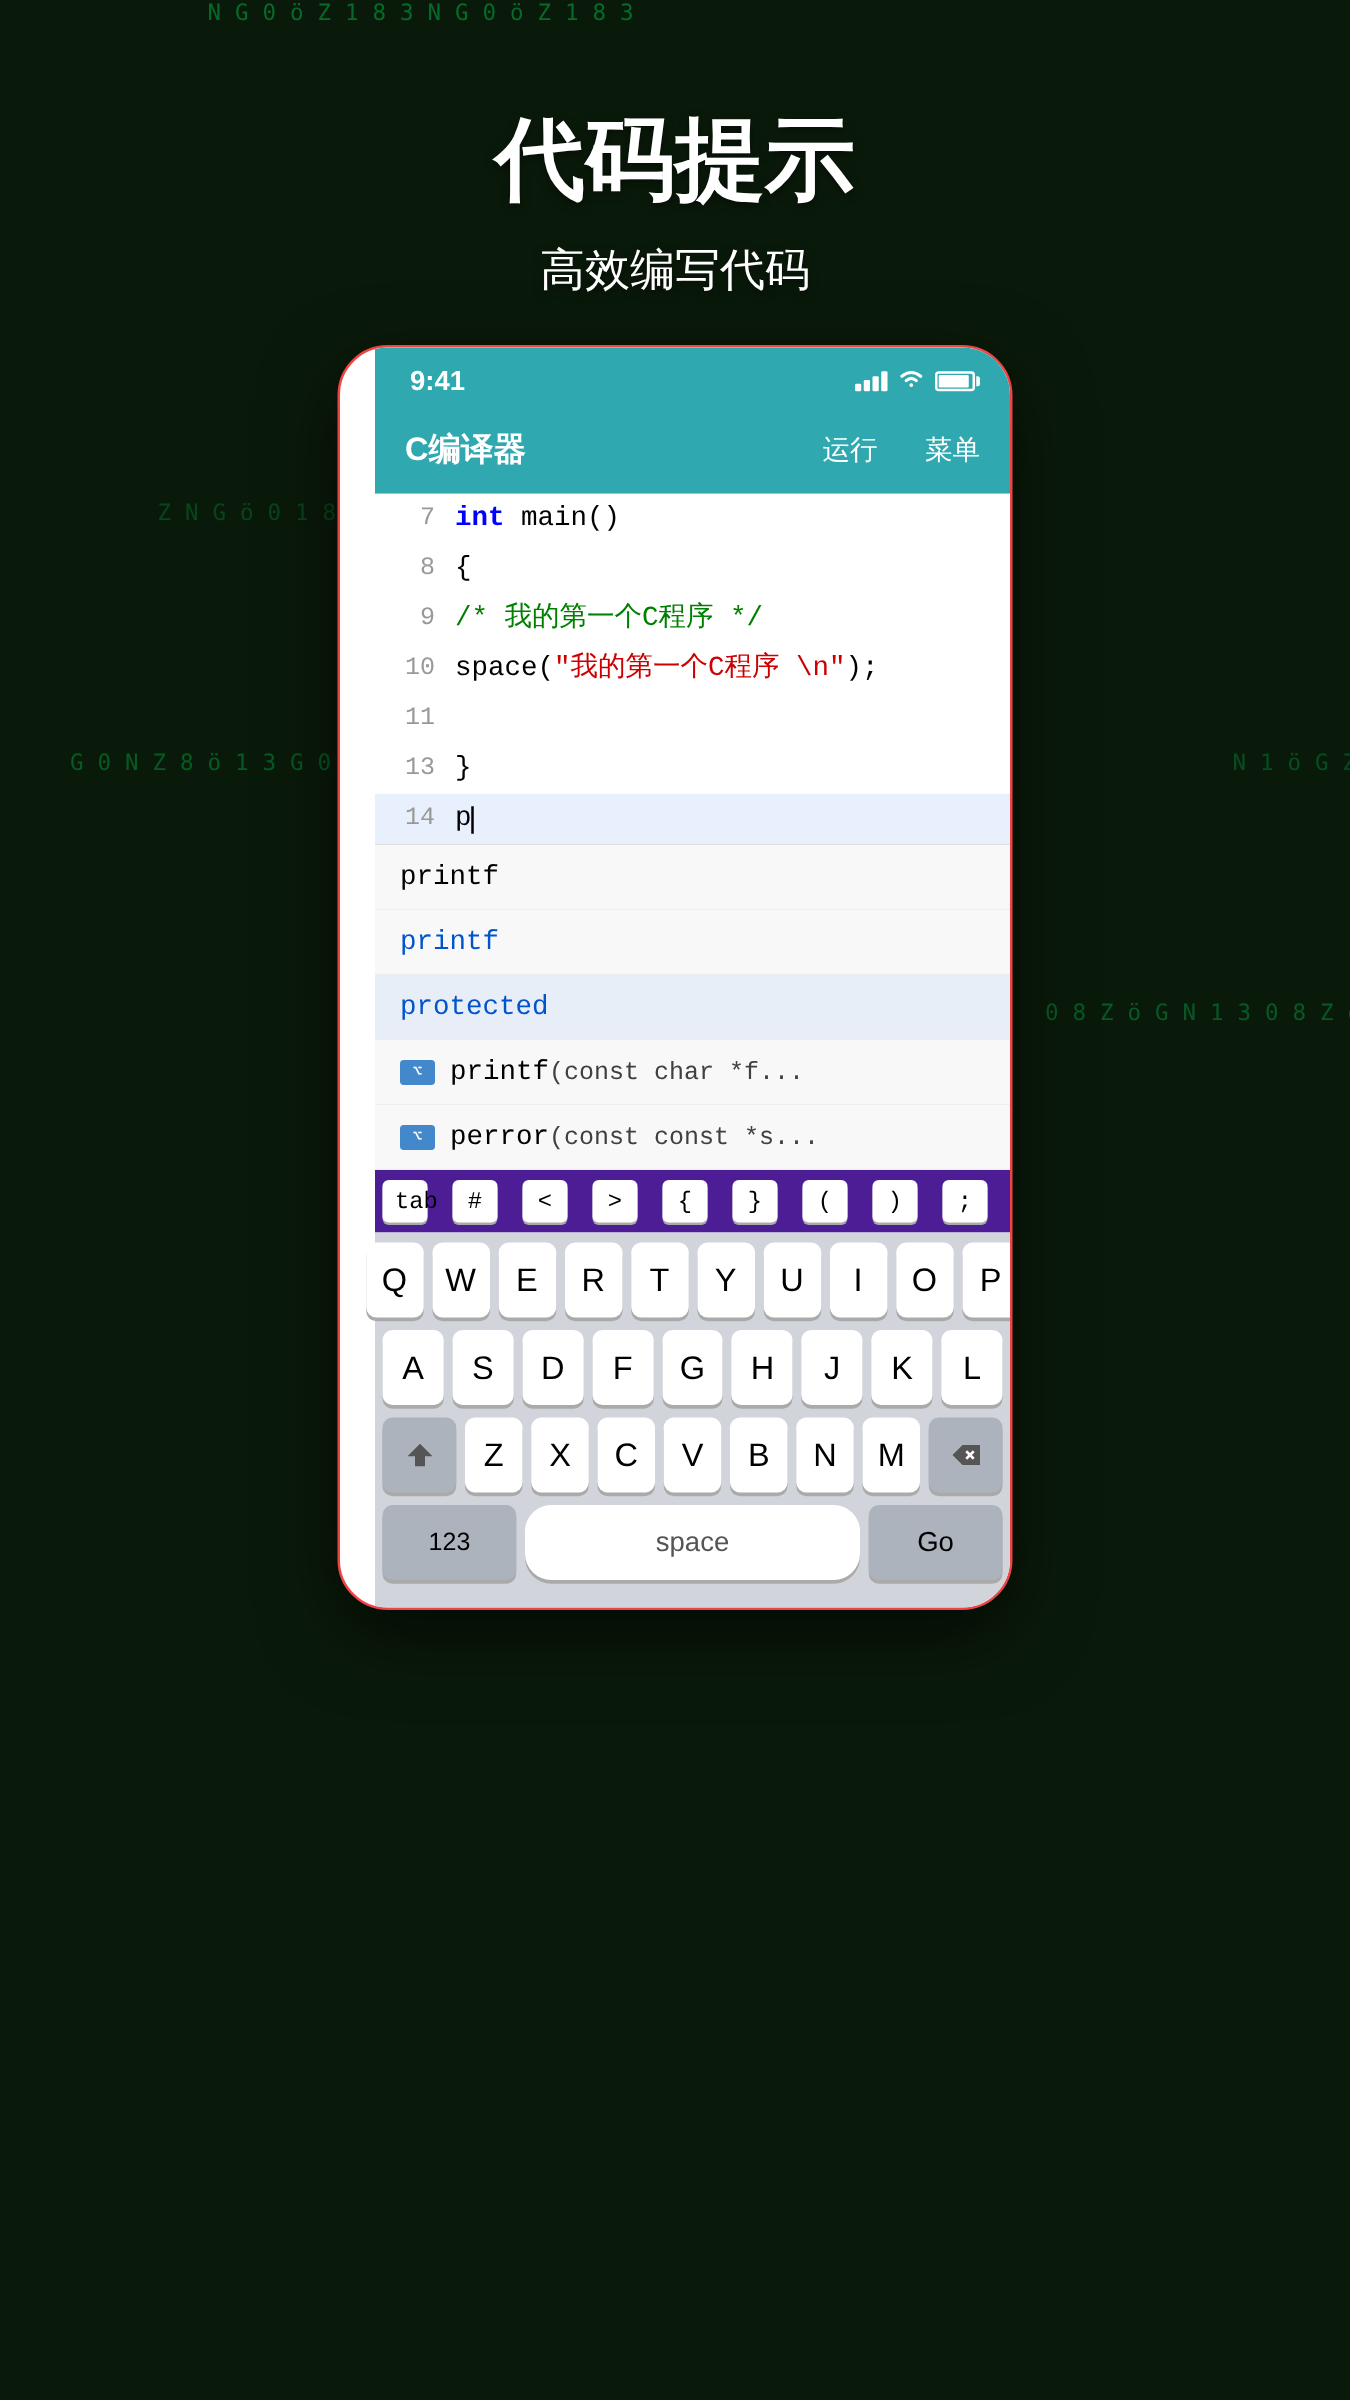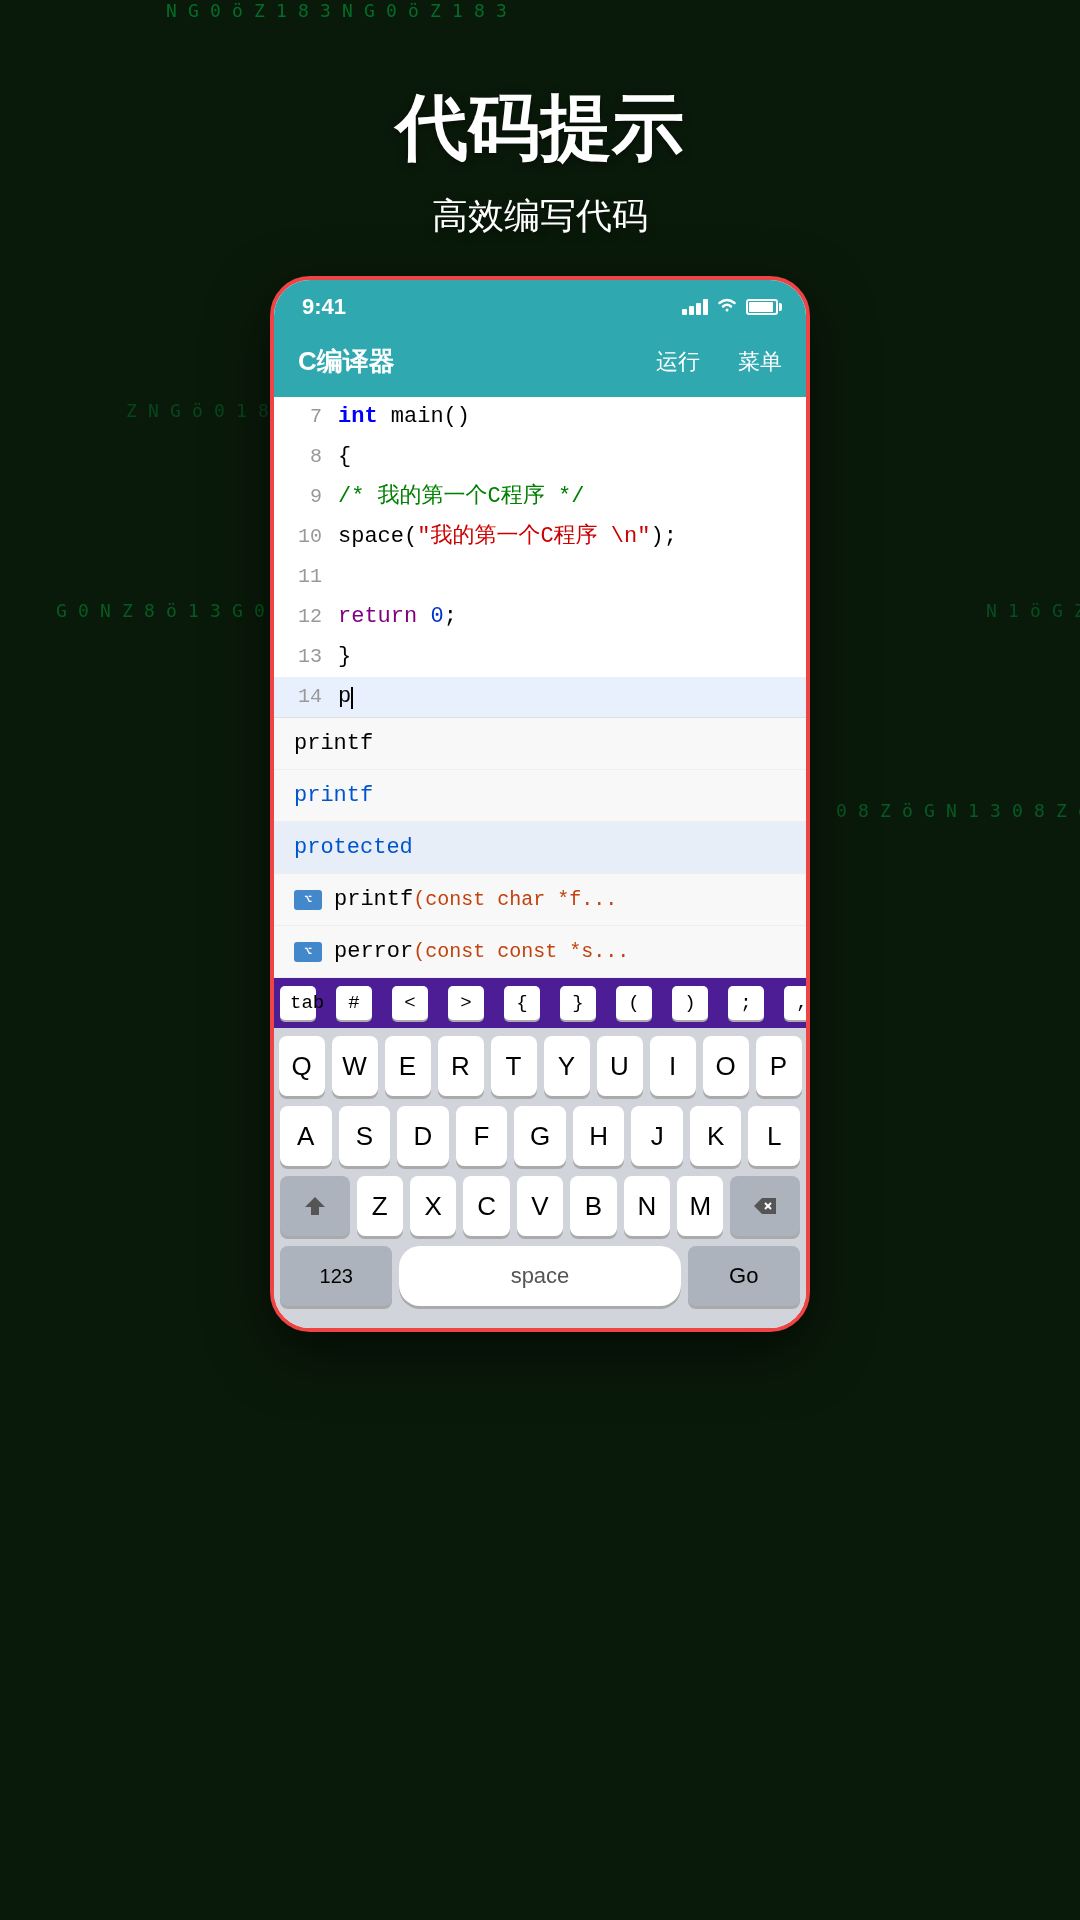--- a/index.html
+++ b/index.html
@@ -64,21 +64,22 @@
       text-shadow: 0 2px 8px rgba(0,0,0,0.5);
     }
 
     
     .phone-mockup {
       width: 540px;
       background: #ffffff;
       border-radius: 40px;
       overflow: hidden;
       box-shadow: 0 20px 60px rgba(0,0,0,0.6);
-      border: 4px solid #ef4444;
+      border: 2px solid #ef4444;
+      padding-left: 28px;
     }
 
     
     .status-bar {
       background: #2fa8b0;
       display: flex;
       justify-content: space-between;
       align-items: center;
       padding: 14px 28px 10px;
       color: white;
@@ -259,21 +260,21 @@
       font-size: 12px;
       color: white;
       font-weight: 700;
     }
 
     .autocomplete-item .item-text {
       color: #000;
     }
 
     .autocomplete-item .item-text.blue { color: #0055cc; }
-    .autocomplete-item .item-detail { color: #c2410c; font-size: 20px; }
+    .autocomplete-item .item-detail { color: #404040; font-size: 20px; }
 
     
     .special-keys-row {
       background: #4c1d95;
       display: flex;
       align-items: flex-start;
       padding: 8px 6px;
       gap: 20px;
       font-family: 'Courier New', monospace;
     }
@@ -422,26 +423,20 @@
         <span class="code-content">
           <span class="kw-normal">    space(</span><span class="kw-red">"我的第一个C程序 \n"</span><span class="kw-normal">);</span>
         </span>
       </div>
 
       <div class="code-line">
         <span class="line-num">11</span>
         <span class="code-content">&nbsp;</span>
       </div>
 
-      <div class="code-line">
-        <span class="line-num">12</span>
-        <span class="code-content">
-          <span class="kw-normal">    </span><span class="kw-purple">return</span><span class="kw-normal"> </span><span class="kw-dark-blue">0</span><span class="kw-normal">;</span>
-        </span>
-      </div>
 
       <div class="code-line">
         <span class="line-num">13</span>
         <span class="code-content">
           <span class="kw-normal">}</span>
         </span>
       </div>
 
       <div class="code-line active-line">
         <span class="line-num">14</span>

